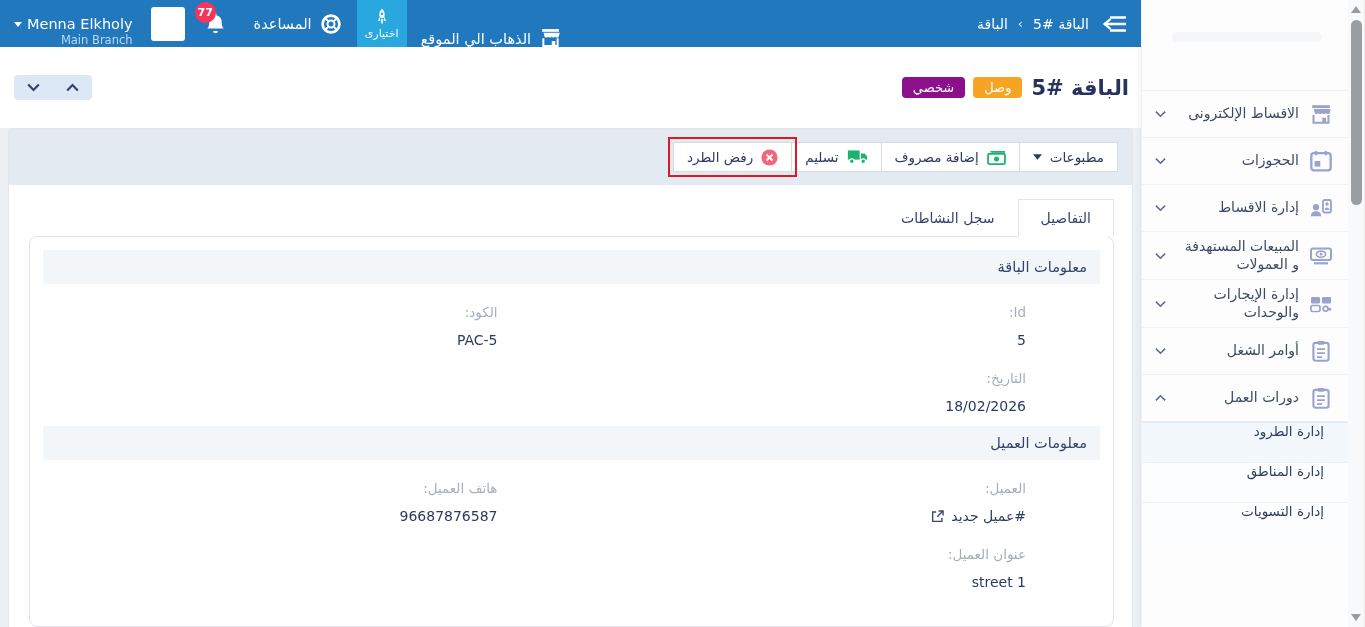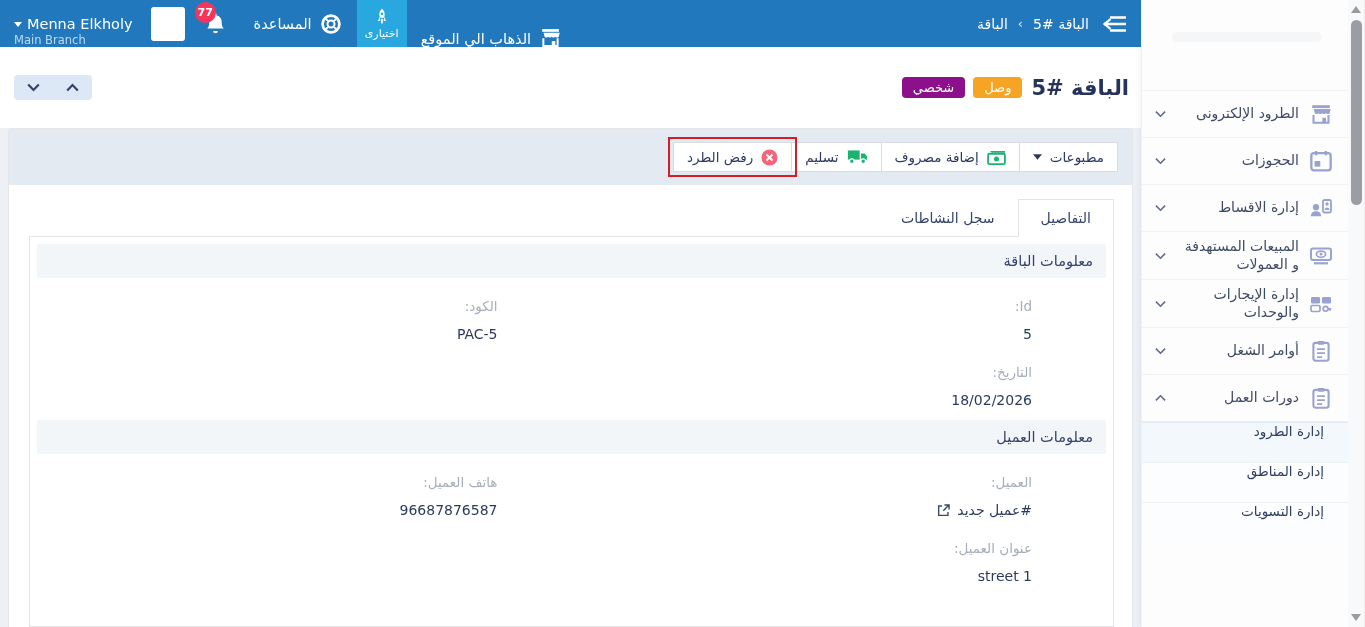--- a/index.html
+++ b/index.html
@@ -53,21 +53,21 @@
   .nv-trial .lbl { font-size:11px; color:#fff; }
   .nv-help { display:flex; align-items:center; gap:9px; font-size:14.5px; cursor:pointer;
     padding:0 16px; height:100%; }
   .nv-help svg { width:20px; height:20px; color:#fff; }
   .nv-bell { position:relative; padding:0 12px; cursor:pointer; display:flex; align-items:center; }
   .nv-bell svg { width:21px; height:22px; color:#fff; }
   .nv-badge { position:absolute; top:-11px; left:2px; min-width:21px; height:21px;
     background:#f5365c; border-radius:50%; color:#fff; font-size:11px; font-weight:bold;
     display:flex; align-items:center; justify-content:center; padding:8px 3px; }
   .nv-sq { width:34px; height:34px; background:#fff; border-radius:3px; margin:0 8px; cursor:pointer; }
-  .nv-user { margin:16px 10px 0 14px; cursor:pointer; direction:ltr; text-align:left; }
+  .nv-user { margin:16px 10px 0 14px; cursor:pointer; direction:ltr; text-align:right; }
   .nv-user .name-row { display:flex; align-items:center; gap:5px; font-size:14.5px; font-weight:500; }
   .nv-user .caret { width:0; height:0; border-left:4.5px solid transparent;
     border-right:4.5px solid transparent; border-top:5.5px solid #fff; }
   .nv-user .branch { font-size:11.5px; color:#bcd9ef; margin-top:1px; }
 
   
   #main { position:absolute; top:47px; left:0; right:224px; bottom:0;
     display:flex; flex-direction:column; background:#fff; }
   .page-header { height:81px; display:flex; align-items:center; padding:0 12px 0 14px; }
   .title-group { display:flex; align-items:center; gap:9px; }
@@ -94,22 +94,22 @@
   .ico-banknote svg { width:19px; height:15px; color:#1cb371; }
   .ico-truck svg { width:21px; height:16px; color:#1cb371; }
   .ico-xcircle svg { width:17px; height:17px; }
   .annot { position:absolute; inset:-5px -5px; border:2px solid #da1b23; pointer-events:none; z-index:5; }
 
   .tabs { display:flex; padding:14px 18px 0; }
   .tab { padding:10px 22px; font-size:14px; color:#36436d; cursor:pointer;
     border:1px solid transparent; margin-bottom:-1px; position:relative; z-index:2; }
   .tab.active { background:#fff; border:1px solid #e2e4e8; border-bottom:1px solid #fff; }
 
-  .inner-box { margin:0 18px 0 20px; border:1px solid #e4e4e6; border-radius:0;
-    flex:1; padding:7px; overflow:hidden; }
+  .inner-box { margin:0 18px 0 20px; border:1px solid #e4e4e6; border-radius:8px;
+    flex:1; padding:13px; overflow:hidden; }
   .section-title { background:#f3f6f9; padding:9px 13px; font-size:14.5px; color:#33426b;
     border-radius:2px; }
   .fields { display:grid; grid-template-columns:1fr 1fr; padding-bottom:10px; }
   .field { padding:20px 74px 2px 10px; text-align:right; }
   .field .f-label { color:#a6aebb; font-size:13.5px; }
   .field .f-value { color:#2b3a5e; font-size:14px; margin-top:12px; display:flex;
     align-items:center; gap:7px; }
   .field .f-value.is-link { cursor:pointer; }
   .field .f-value .ext svg { width:13px; height:13px; color:#3c4a6e; display:block; }
 </style>
@@ -129,21 +129,21 @@
     <div id="menu">
         <div class="menu-item">
           <span class="mi-icon">
             <svg viewBox="0 0 20 18">
               <path d="M2 1h16v2.6H2z" fill="currentColor"></path>
               <path d="M1.2 4.4h17.6l-.9 3.6c-.35 1.3-3 1.3-3.4 0-.35 1.3-3 1.3-3.4 0-.35 1.3-3 1.3-3.4 0-.35 1.3-3.05 1.3-3.4 0l-.9-3.6z" fill="currentColor"></path>
               <path d="M3.2 9.8V17h13.6V9.8" stroke="currentColor" stroke-width="1.9" fill="none"></path>
               <path d="M11.2 17v-4.6h3.4V17z" fill="currentColor"></path>
             </svg>
           </span>
-          <span class="mi-label">الطرود الإلكترونى</span>
+          <span class="mi-label">الاقساط الإلكترونى</span>
           <span class="mi-chev">
             <svg viewBox="0 0 12 8">
               <path d="M1 1.4l5 5 5-5" fill="none" stroke="currentColor" stroke-width="1.7"></path>
             </svg>
           </span>
         </div>
         <div class="menu-item">
           <span class="mi-icon">
             <svg viewBox="0 0 18 18">
               <rect x="1.1" y="2.6" width="15.8" height="14" rx="2" fill="none" stroke="currentColor" stroke-width="1.9"></rect>

